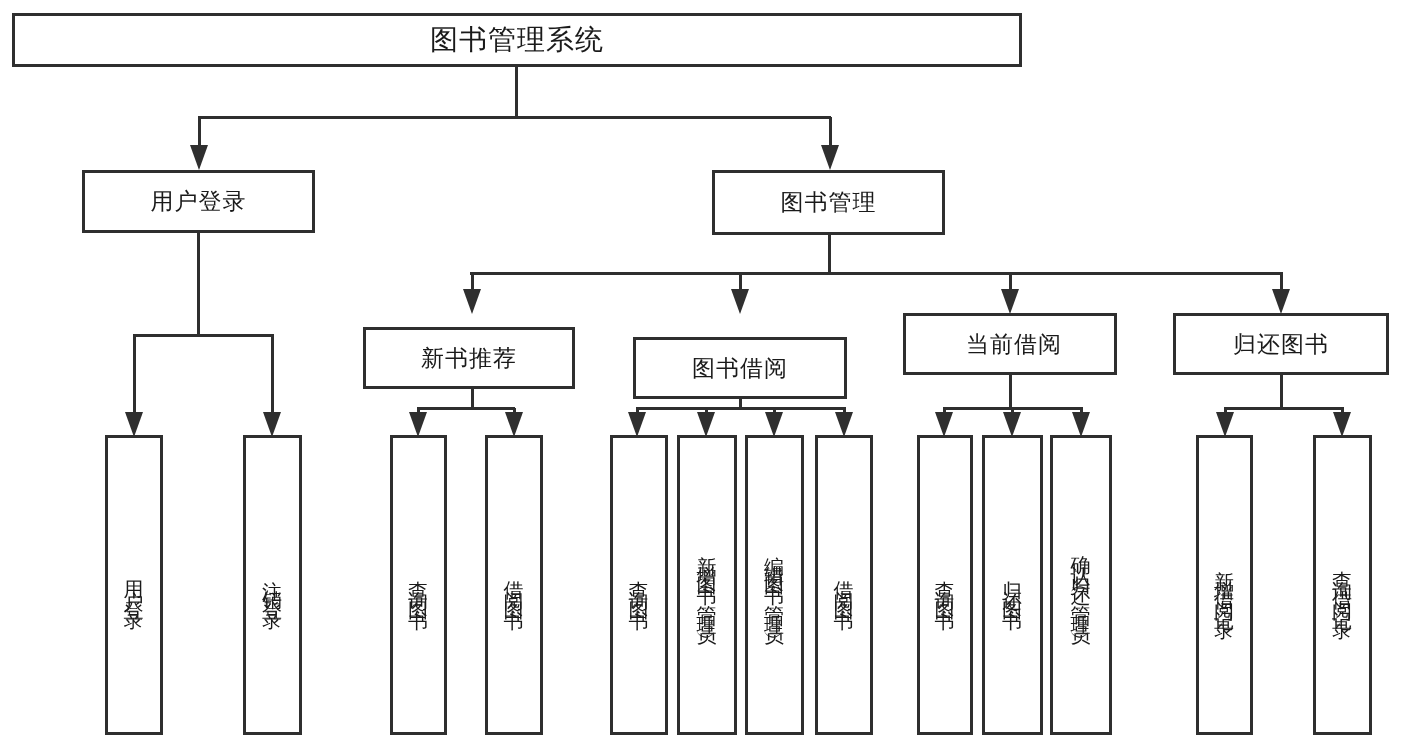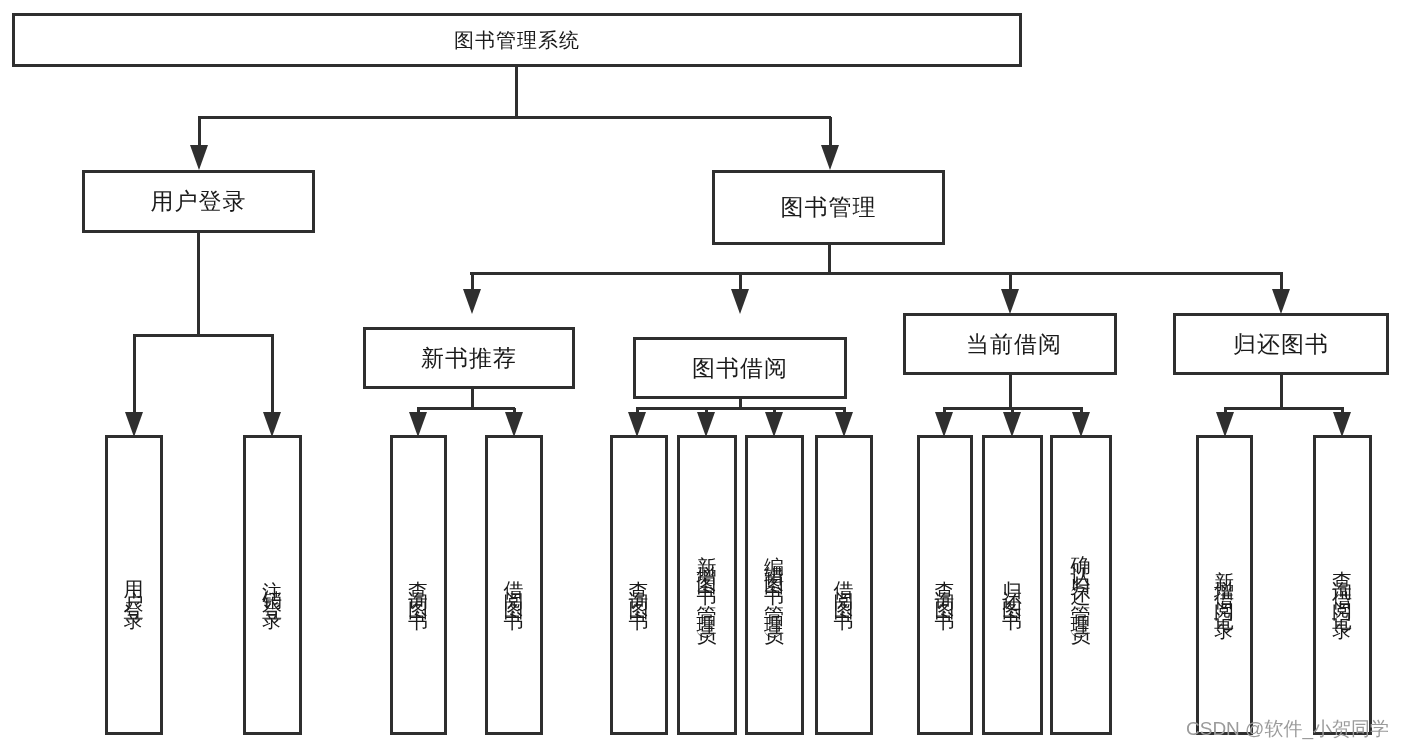--- a/index.html
+++ b/index.html
@@ -24,21 +24,21 @@
     align-items: center;
     justify-content: center;
     z-index: 2;
   }
   .node .hlabel {
     font-size: 23px;
     letter-spacing: 1px;
     color: var(--text, #1a1a1a);
     white-space: nowrap;
   }
-  .node.root .hlabel { font-size: 20px; }
+  .node.root .hlabel { font-size: 28px; }
   
   .leaf {
     position: absolute;
     box-sizing: border-box;
     border: 3px solid var(--line, #2f2f2f);
     background: #ffffff;
     display: flex;
     align-items: center;
     justify-content: center;
     z-index: 2;
@@ -136,21 +136,21 @@
       <div class="tri" style="left: 1333px; top: 412px;"></div>
     </div>
 
   <div class="node root" style="left:12px; top:13px; width:1010px; height:54px;">
     <span class="hlabel">图书管理系统</span>
   </div>
 
   <div class="node" style="left:82px; top:170px; width:233px; height:63px;">
     <span class="hlabel">用户登录</span>
   </div>
-  <div class="node" style="left:712px; top:170px; width:233px; height:75px;">
+  <div class="node" style="left:712px; top:170px; width:233px; height:65px;">
     <span class="hlabel">图书管理</span>
   </div>
 
   <div class="node" style="left:363px; top:327px; width:212px; height:62px;">
     <span class="hlabel">新书推荐</span>
   </div>
   <div class="node" style="left:633px; top:313px; width:214px; height:62px;margin-top:24px;">
     <span class="hlabel">图书借阅</span>
   </div>
   <div class="node" style="left:903px; top:313px; width:214px; height:62px;padding-left:8px;">
@@ -197,14 +197,13 @@
     <span class="vtext">确认归还（管理员）</span>
   </div>
 
   <div class="leaf" style="left:1196px; top:435px; width:57px; height:300px;">
     <span class="vtext">新增借阅记录</span>
   </div>
   <div class="leaf" style="left:1313px; top:435px; width:59px; height:300px;">
     <span class="vtext">查询借阅记录</span>
   </div>
 
-  <div class="watermark" style="left:1186px; top:716px;">CSDN @软件_小贺同学</div>
 </div>
 
 </body></html>

